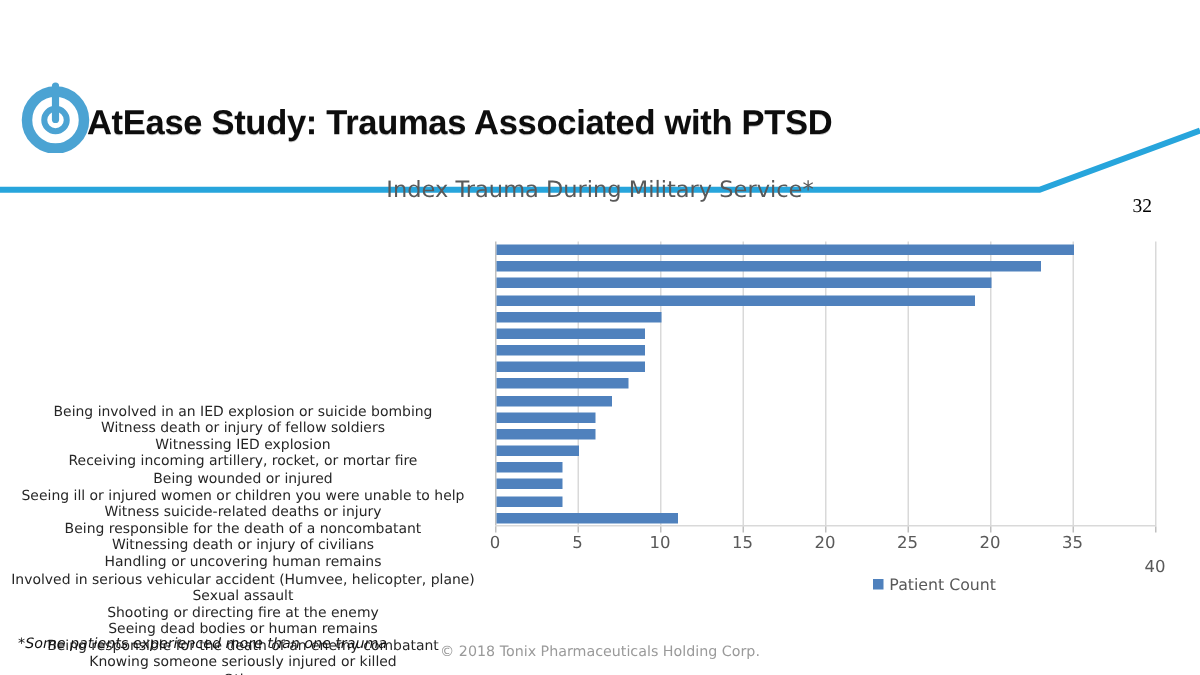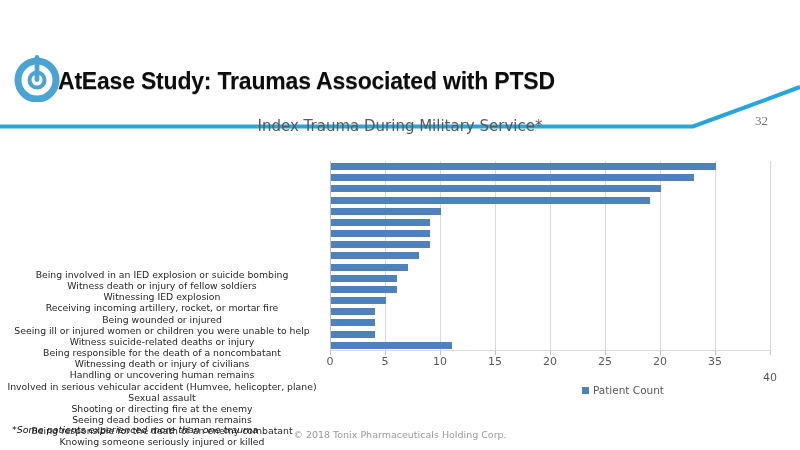--- a/index.html
+++ b/index.html
@@ -38,23 +38,23 @@
     text-shadow: 0 1px 0 rgba(120,120,120,.45);
   }
   #header-rule {
     position: absolute;
     left: 0; top: 101px;
     width: 800px; height: 9px;
     overflow: visible;
   }
   #slide-number {
     position: absolute;
-    left: 755px; top: 93px;
+    left: 755px; top: 109px;
     font-size: 13px;
-    color: #737373;
+    color: #000000;
     font-family: "Liberation Serif", serif;
   }
 
   
   #chart-area {
     position: absolute;
     left: 0; top: 108px;
     width: 800px; height: 290px;
   }
   #chart-title {

